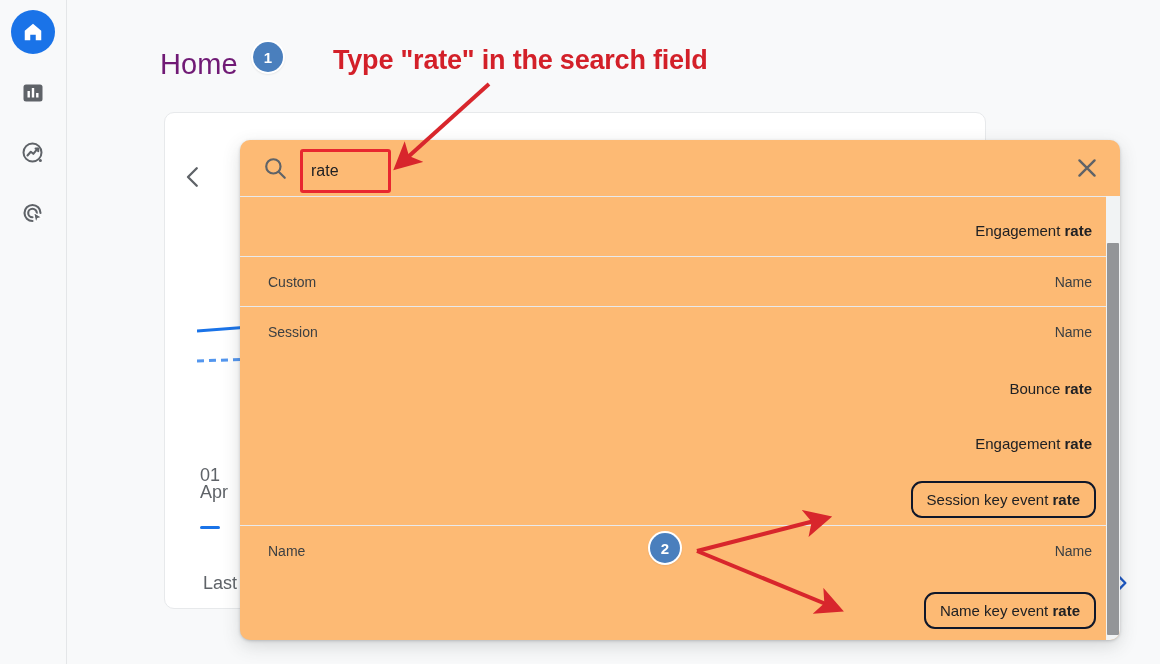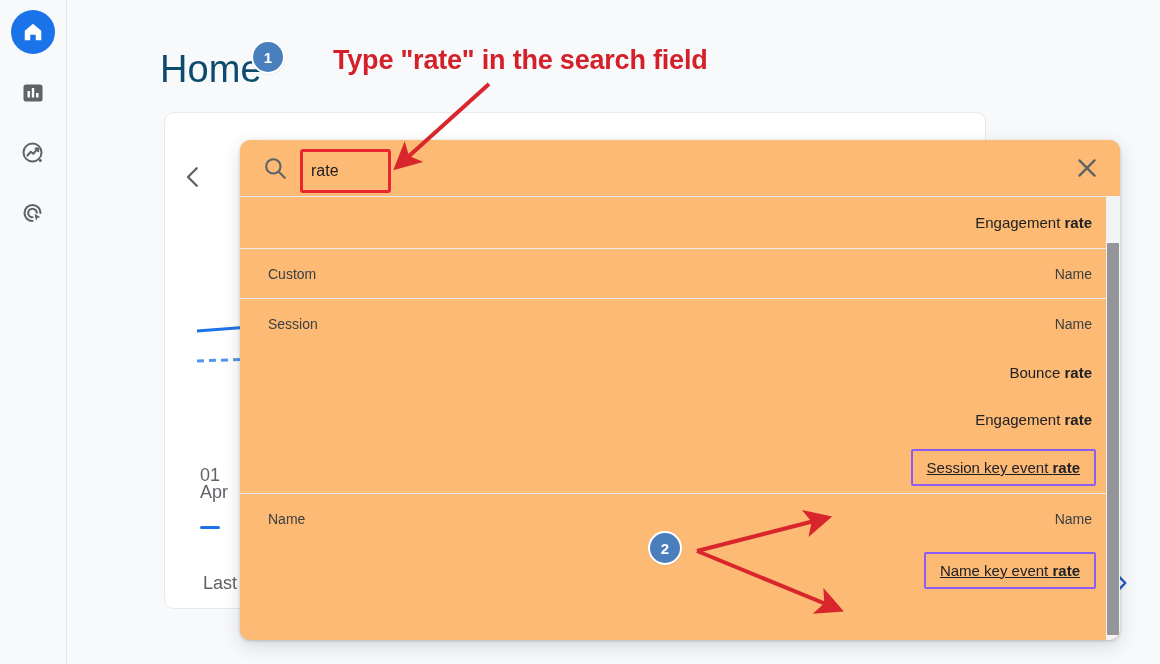--- a/index.html
+++ b/index.html
@@ -18,21 +18,21 @@
   .rail-icon{
     position:absolute;left:11px;width:44px;height:44px;
     display:flex;align-items:center;justify-content:center;
     border-radius:50%;
   }
   .rail-icon.active{background:#1a73e8;}
   .rail-icon svg{display:block;}
   
   #page-title{
     position:absolute;left:160px;top:48px;
-    font-size:38px;color:#0c4a6e;font-weight:400;letter-spacing:0.1px;
+    font-size:29px;color:#701a75;font-weight:400;letter-spacing:0.1px;
   }
   .badge{
     position:absolute;width:30px;height:30px;border-radius:50%;
     background:#4a7fbd;color:#fff;font-size:15px;font-weight:700;
     display:flex;align-items:center;justify-content:center;
     box-shadow:0 0 0 2px #ffffff, 0 1px 3px rgba(0,0,0,.45);
     z-index:40;
   }
   #badge-1{left:253px;top:42px;}
   #badge-2{left:650px;top:533px;}
@@ -80,34 +80,34 @@
     font-size:16px;color:#202124;width:100%;padding:0 8px;
   }
   #close-icon{position:absolute;right:20px;top:15px;cursor:pointer;}
   
   #results{
     position:absolute;left:0;top:56px;width:880px;height:444px;
     overflow:hidden;
   }
   .res-row{
     position:relative;height:46px;display:flex;align-items:center;
-    padding:0 28px 0 28px;
+    padding:8px 28px 0 28px;
     font-size:15px;color:#202124;
   }
   .res-row .right{margin-left:auto;text-align:right;white-space:nowrap;}
   .res-row b{font-weight:700;}
   .section-header{
     height:49px;display:flex;align-items:center;padding:0 28px;
     font-size:14px;color:#3c4043;
   }
   .section-header .col{margin-left:auto;color:#3c4043;}
   .divider{height:1px;background:#e8eaed;margin:0;}
   .boxed{
-    border:2px solid #8b5cf6;border-radius:2px;
-    padding:8px 14px;margin-left:auto;margin-right:-4px;text-decoration:underline;
+    border:2px solid #0f172a;border-radius:11px;
+    padding:8px 14px;margin-left:auto;margin-right:-4px;
   }
   
   #scroll-track{
     position:absolute;right:0;top:56px;width:14px;height:444px;
     background:#f1f3f4;z-index:25;
   }
   #scroll-thumb{
     position:absolute;right:1px;top:103px;width:12px;height:392px;
     background:#939598;border-radius:1px;z-index:26;
   }

